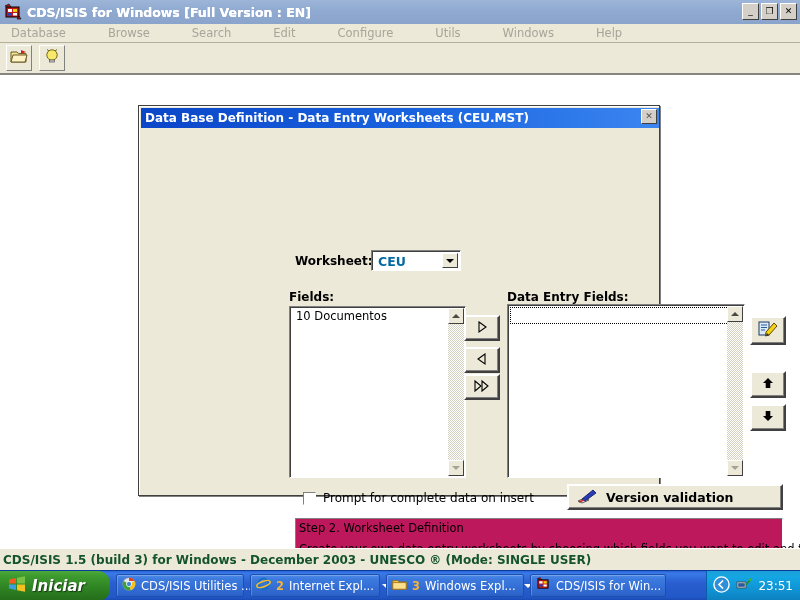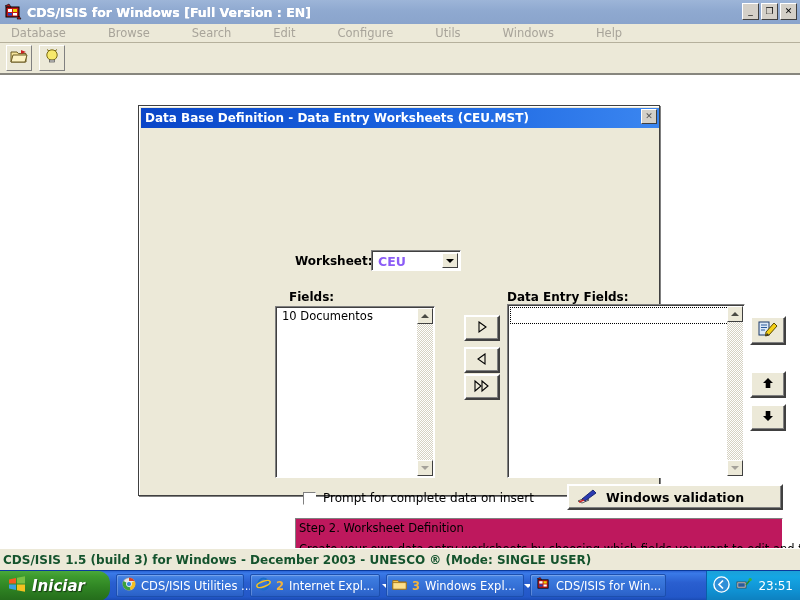--- a/index.html
+++ b/index.html
@@ -122,21 +122,21 @@
     border-top: 1px solid #808080; border-left: 1px solid #808080;
     border-right: 1px solid #ffffff; border-bottom: 1px solid #ffffff;
     display: flex; align-items: center;
   }
   #worksheet-combo-inner {
     position: absolute; left:0; top:0; right:0; bottom:0;
     border-top: 1px solid #404040; border-left: 1px solid #404040;
     display: flex; align-items: center;
   }
   #worksheet-value {
-    font-size: 12.5px; font-weight: bold; color: #8b5cf6; padding-left: 5px;
+    font-size: 12.5px; font-weight: bold; color: #0369a1; padding-left: 5px;
   }
   #worksheet-arrow {
     position: absolute; right: 2px; top: 2px; width: 16px; height: 15px;
     background: #ece9d8;
     border-top: 1px solid #ffffff; border-left: 1px solid #ffffff;
     border-right: 1px solid #404040; border-bottom: 1px solid #404040;
     display: flex; align-items: center; justify-content: center;
   }
   .tri-down {
     width: 0; height: 0; border-left: 4px solid transparent;
@@ -147,21 +147,21 @@
   .listbox {
     position: absolute; background: #ffffff;
     border-top: 1px solid #808080; border-left: 1px solid #808080;
     border-right: 1px solid #ffffff; border-bottom: 1px solid #ffffff;
   }
   .listbox-inner {
     position: absolute; left: 0; top: 0; right: 0; bottom: 0;
     border-top: 1px solid #404040; border-left: 1px solid #404040;
     background: #ffffff; overflow: hidden;
   }
-  #fields-list { left: 136px; top: 200px; width: 160px; height: 172px; }
+  #fields-list { left: 150px; top: 200px; width: 177px; height: 172px; }
   #entry-list  { left: 368px; top: 198px; width: 238px; height: 174px; }
 
   .list-item {
     font-size: 11.5px; color: #000; padding: 1px 3px 1px 5px;
     white-space: nowrap;
   }
   #fields-list-item { background: #ffffff; }
   .focus-row {
     margin: 2px 2px 0 2px; height: 15px;
     outline: 1px dotted #000; outline-offset: 0;
@@ -479,21 +479,21 @@
 
     <div class="btn" id="btn-recval">
       <span class="btn-inner-bevel"></span>
       <span style="display:flex;align-items:center;">
         <svg width="20" height="16" viewBox="0 0 20 16">
           <path d="M1 12 L8 9 L12 11 L5 14 Z" fill="#ffffff" stroke="#444" stroke-width="0.9"></path>
           <path d="M5 10 L16 1 L19 4 L8 12 Z" fill="#2a3ab0" stroke="#10206a" stroke-width="0.9"></path>
           <path d="M2 13 L7 11" stroke="#cc2222" stroke-width="1.4"></path>
         </svg>
       </span>
-      <span>Windows validation</span>
+      <span>Version validation</span>
     </div>
 
     <div id="info-panel">
       <div class="info-line">Step 2. Worksheet Definition</div>
       <div class="info-gap"></div>
       <div class="info-line">Create your own data entry worksheets by choosing which fields you want to edit and their order.</div>
     </div>
 
     <div class="btn" id="btn-cancel">
       <span class="btn-inner-bevel"></span>

